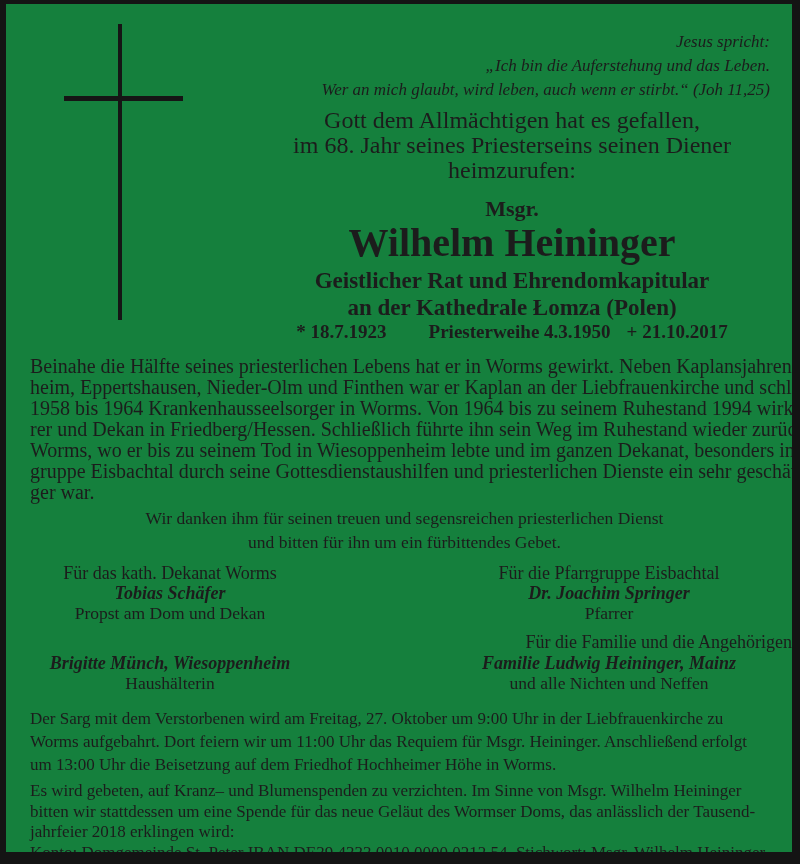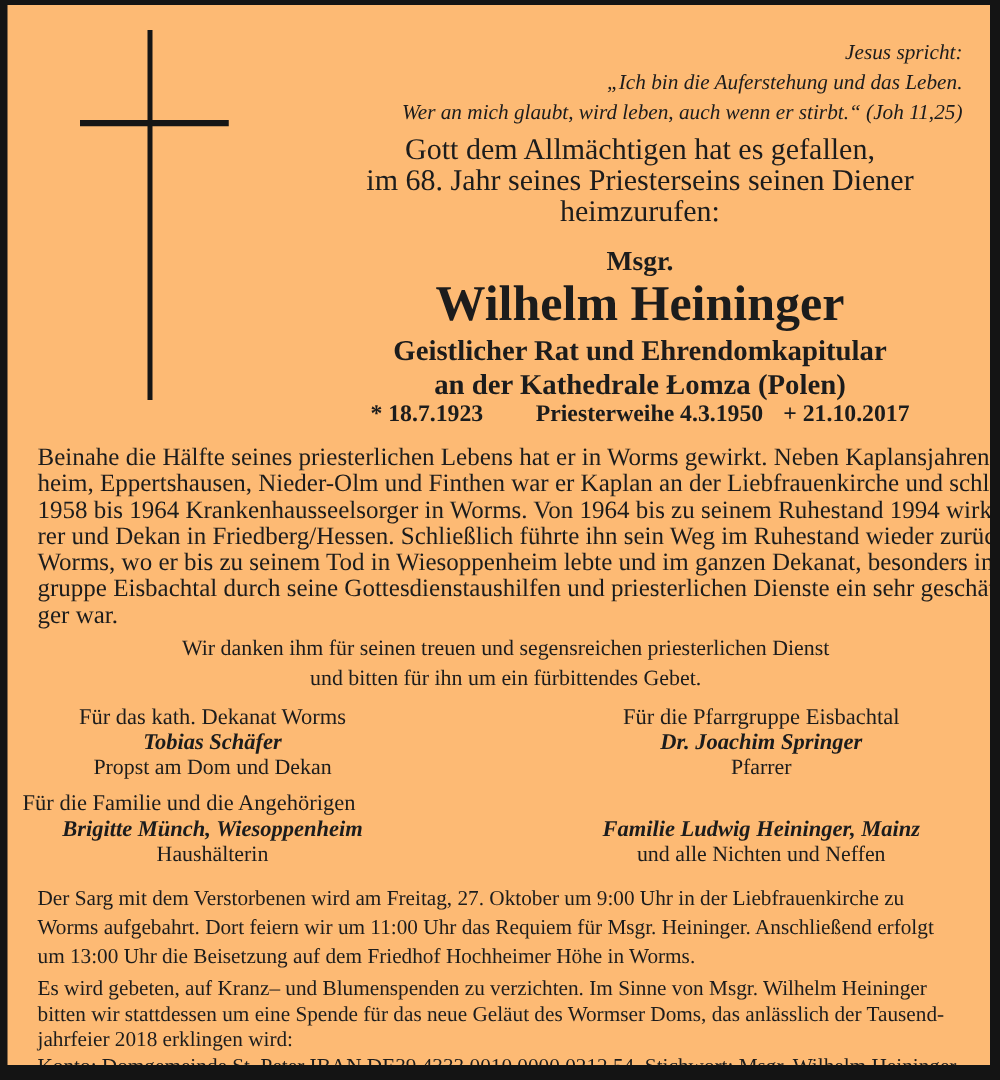--- a/index.html
+++ b/index.html
@@ -2,21 +2,21 @@
 <html lang="de"><head>
 <meta charset="utf-8">
 <style>
   html,body { margin:0; padding:0; background:#e8e8e8; }
   .page {
     position: relative;
     width: 800px;
     height: 864px;
     box-sizing: border-box;
     margin: 0 auto;
-    background: #fdba74;
+    background: #15803d;
     border-top: 4px solid #141414;
     border-left: 6px solid #141414;
     border-right: 8px solid #141414;
     border-bottom: 12px solid #141414;
     overflow: hidden;
     font-family: "Liberation Serif", "DejaVu Serif", serif;
     color: #1c1c1c;
   }
   p { margin:0; }
 
@@ -57,21 +57,21 @@
   }
 
   .sig-row { display: flex; margin-top: 9px; }
   .sig-row.family { margin-top: 1px; }
   .sig { text-align: center; font-size: 18px; line-height: 20px; }
   .sig.left  { width: 280px; margin-left: 24px; }
   .sig.right { width: 300px; margin-left: 149px; }
   .sig .for  { font-style: normal; }
   .sig .person { font-weight: bold; font-style: italic; }
   .sig .role { font-size: 17.5px; }
-  .family-heading { margin-top: 9px; text-align: left; font-size: 18px; line-height: 20px; padding-left: 12px; }
+  .family-heading { margin-top: 9px; text-align: right; font-size: 18px; line-height: 20px; padding-left: 12px; }
 
   .funeral {
     margin: 14px 18px 0 24px;
     font-size: 17px;
     line-height: 23px;
     white-space: pre;
   }
   .donation {
     margin: 5px 18px 0 24px;
     font-size: 17px;

